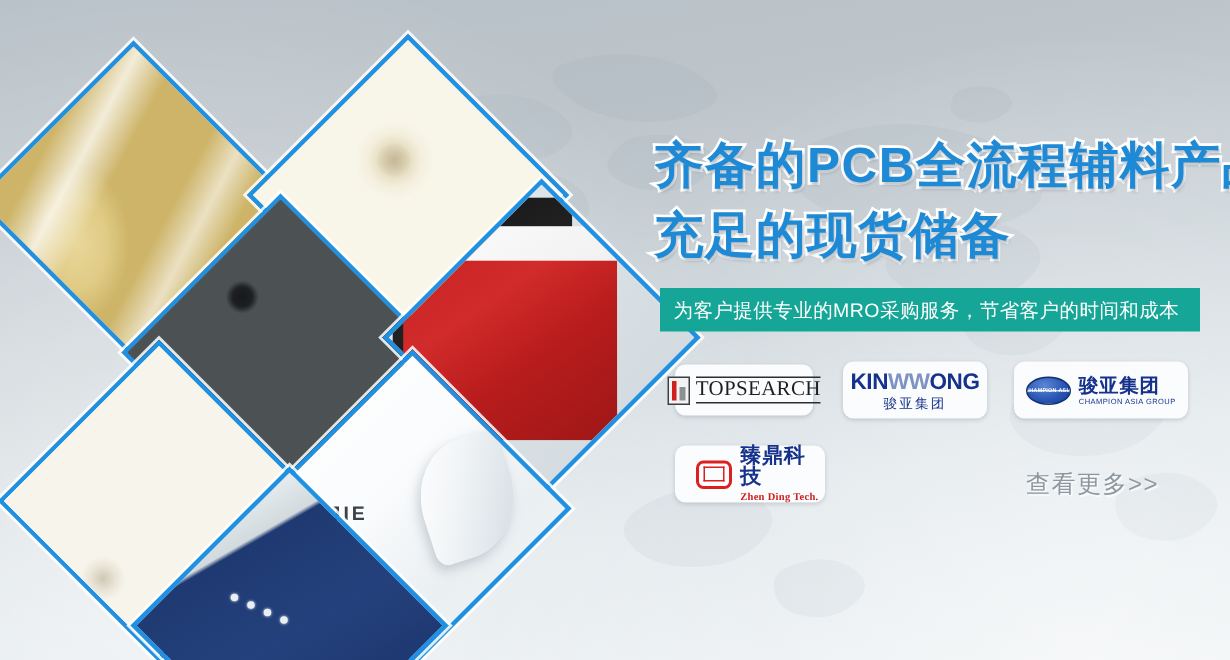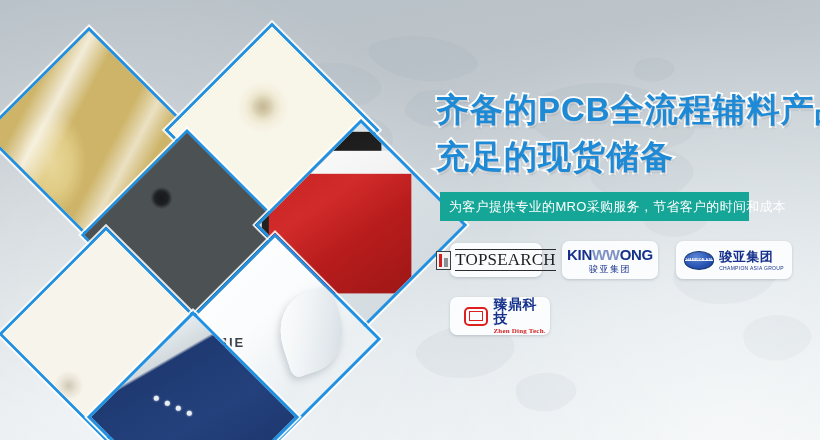--- a/index.html
+++ b/index.html
@@ -178,21 +178,21 @@
     paint-order: stroke fill;
     text-shadow: 1px 2px 2px rgba(110,122,132,0.45);
     white-space: nowrap;
   }
   .headline .line { display: block; }
 
   .subbar {
     position: absolute;
     left: 440px;
     top: 192px;
-    width: 309px;
+    width: 360px;
     height: 29px;
     background: #15a697;
     display: flex;
     align-items: center;
     padding-left: 9px;
     box-sizing: border-box;
   }
   .subbar span {
     color: #ffffff;
     font-size: 13px;
@@ -232,21 +232,21 @@
     background: #cf2020;
   }
   .ts-mark::after {
     content: "";
     position: absolute; left: 7px; bottom: 2px;
     width: 4px; height: 9px;
     background: #8b9094;
   }
   .ts-word {
     font-family: "Liberation Serif", "DejaVu Serif", serif;
-    font-size: 17px;
+    font-size: 14px;
     color: #1c1f22;
     letter-spacing: 0.2px;
     border-bottom: 1.2px solid #2a2e31;
     border-top: 1.2px solid #2a2e31;
     padding: 1px 0;
     line-height: 1.05;
   }
 
   
   .kw { text-align: center; line-height: 1; }
@@ -447,14 +447,15 @@
   <div class="logo-badge lb4">
     <div class="zd">
       <span class="zd-mark"></span>
       <span class="zd-txt">
         <span class="zd-cn" style="display:block">臻鼎科技</span>
         <span class="zd-en" style="display:block">Zhen Ding Tech.</span>
       </span>
     </div>
   </div>
 
+  <div class="more">查看更多&gt;&gt;</div>
 
 </div>
 
 </body></html>

